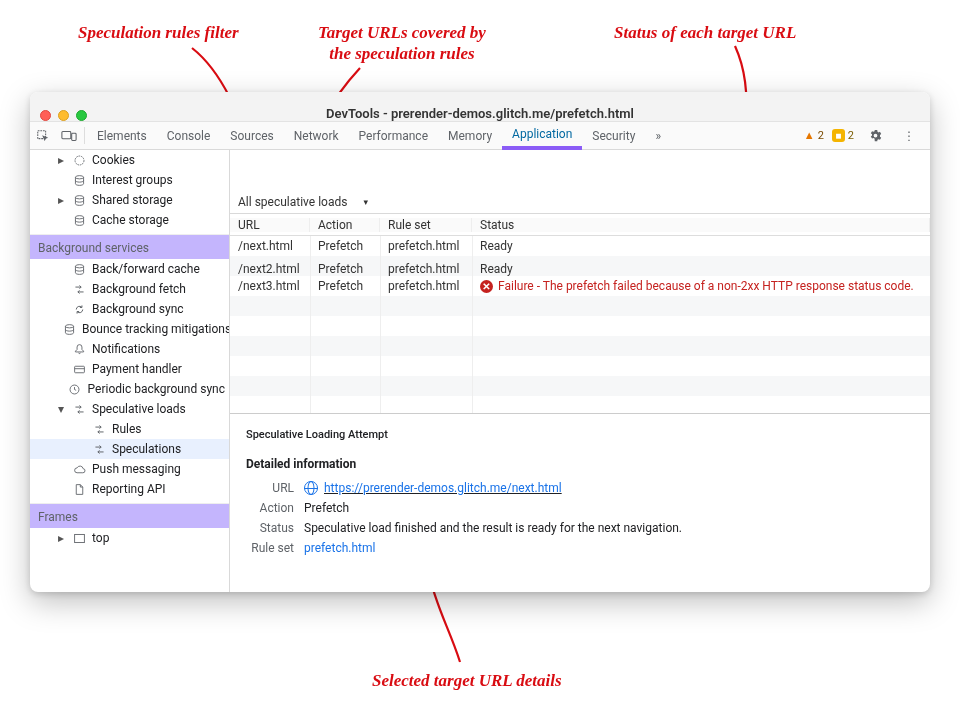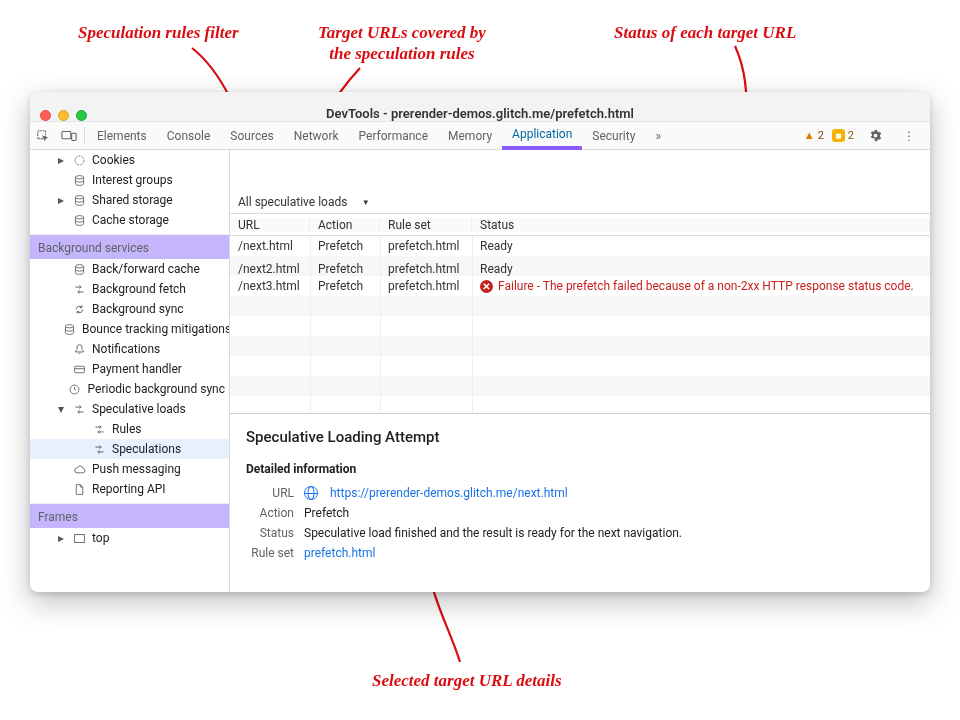--- a/index.html
+++ b/index.html
@@ -97,27 +97,27 @@
   .col-status { flex:1; }
   .tbody { position:relative; background:repeating-linear-gradient(#fff 0 20px,#f6f7f8 20px 40px); flex:1;}
   .status-fail { color:#c5221f; display:flex; align-items:center; gap:5px;}
   .status-fail .xicon { width:13px; height:13px; border-radius:50%; background:#c5221f; color:#fff; display:inline-flex; align-items:center; justify-content:center; font-size:10px; font-weight:bold;}
 
   
   .table-cols { position:absolute; inset:0; pointer-events:none;}
   .table-cols div { position:absolute; top:0; bottom:0; width:0; border-left:1px solid #eee;}
 
   .detail { flex:1; overflow:auto; padding:14px 16px 10px; }
-  .detail h2 { font-size:15px; font-weight:500; margin-bottom:12px; color:#202124; }
+  .detail h2 { font-size:11px; font-weight:500; margin-bottom:12px; color:#202124; }
   .detail h3 { font-size:12px; font-weight:700; margin:16px 0 10px; color:#202124; }
   .detail .kv { display:flex; align-items:flex-start; gap:10px; margin:6px 0; font-size:12px; }
   .detail .kv .k { width:48px; text-align:right; color:#5f6368; flex-shrink:0; }
   .detail .kv .v { color:#202124; }
   .detail a { color:#1a73e8; text-decoration:none; }
-  .detail .url-line { display:flex; align-items:center; gap:12px; }
+  .detail .url-line { display:flex; align-items:center; gap:6px;text-decoration:underline; }
   .detail .url-line .globe { width:14px; height:14px; border:1.2px solid #1a73e8; border-radius:50%; position:relative; }
   .detail .url-line .globe:before { content:""; position:absolute; left:50%; top:-1px; bottom:-1px; width:5px; border:1.2px solid #1a73e8; border-radius:50%; transform:translateX(-50%);}
   .detail .url-line .globe:after { content:""; position:absolute; top:50%; left:-1px; right:-1px; height:0; border-top:1.2px solid #1a73e8;}
 </style>
 </head>
 <body>
 
 <div class="annot" style="left:78px; top:22px;">Speculation rules filter</div>
 <div class="annot" style="left:318px; top:22px; white-space:pre-line;">Target URLs covered by
 the speculation rules</div>

